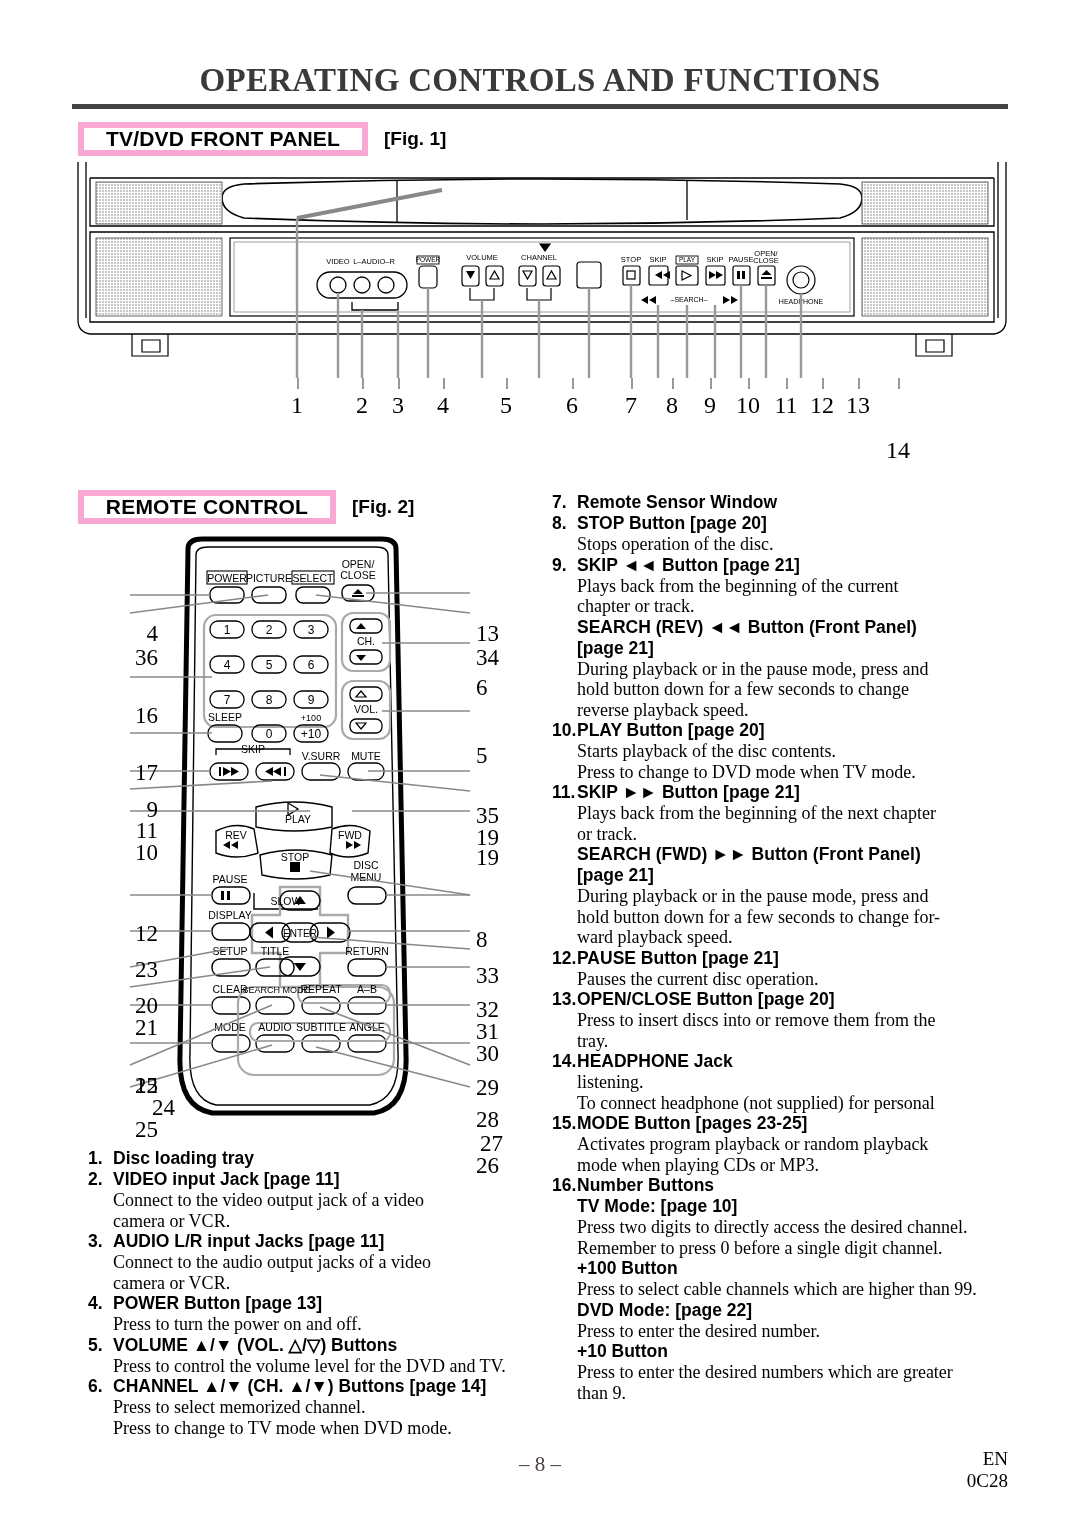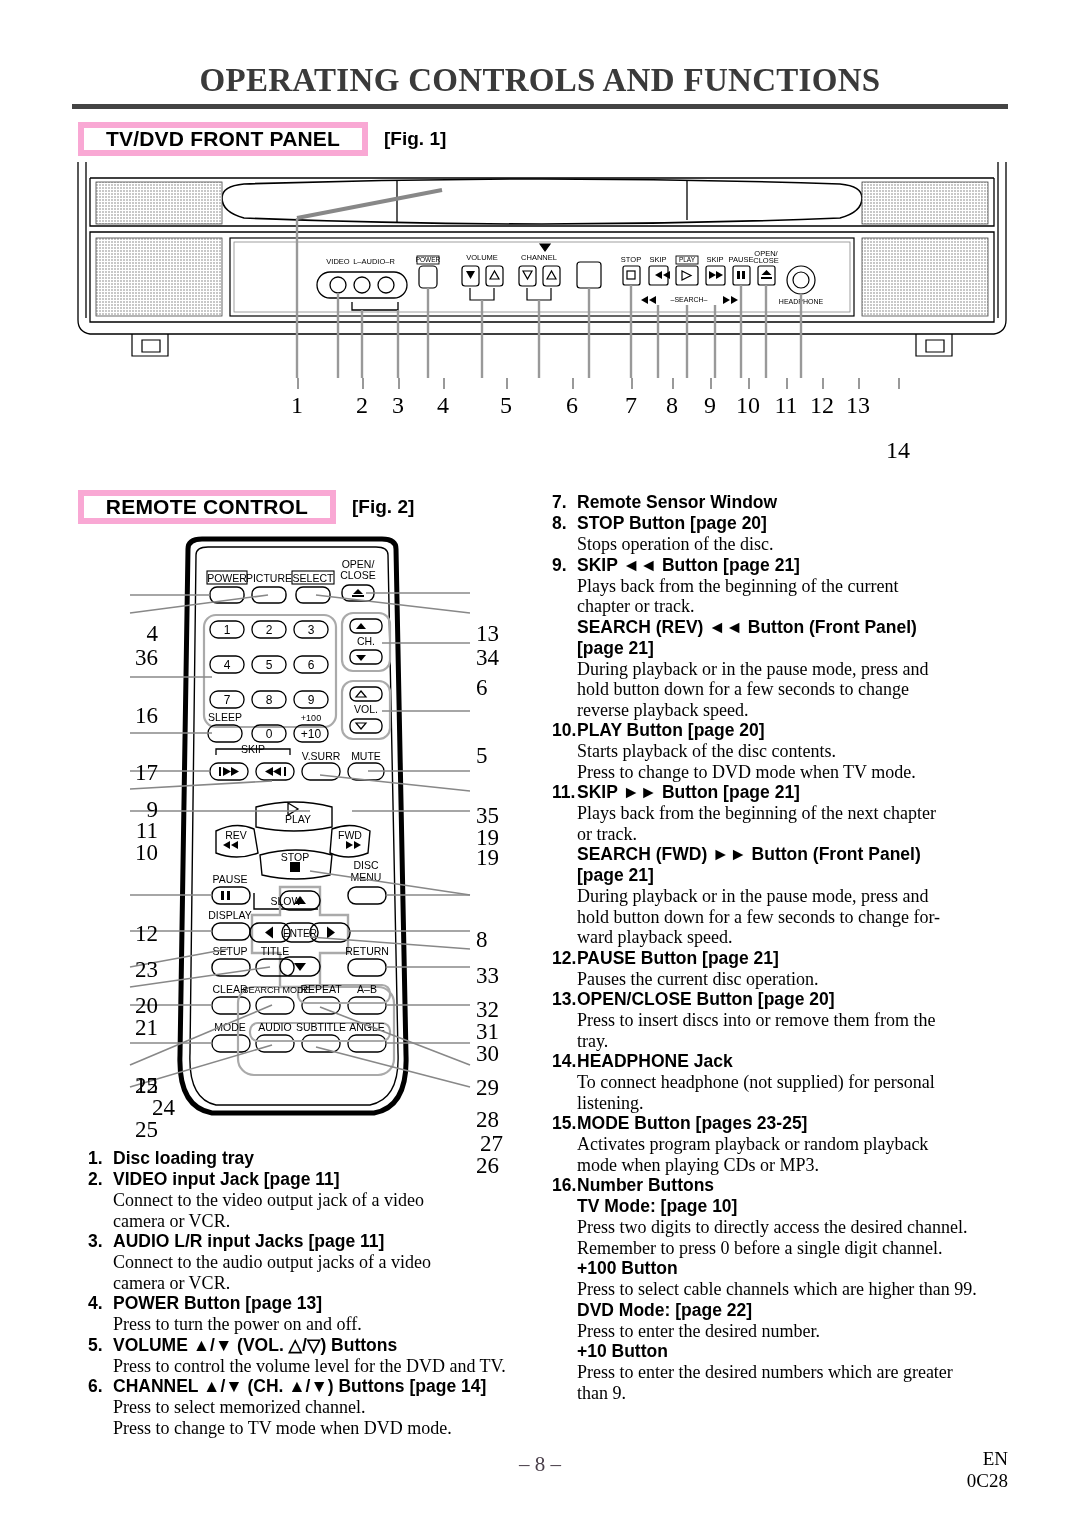--- a/index.html
+++ b/index.html
@@ -575,22 +575,22 @@
           <span>OPEN/CLOSE Button [page 20]</span>
         </div>
         <div class="bd">Press to insert discs into or remove them from the</div>
         <div class="bd">tray.</div>
       </div>
       <div class="item">
         <div class="hd">
           <span class="num">14.</span>
           <span>HEADPHONE Jack</span>
         </div>
+        <div class="bd">listening.</div>
         <div class="bd">To connect headphone (not supplied) for personal</div>
-        <div class="bd">listening.</div>
       </div>
       <div class="item">
         <div class="hd">
           <span class="num">15.</span>
           <span>MODE Button [pages 23-25]</span>
         </div>
         <div class="bd">Activates program playback or random playback</div>
         <div class="bd">mode when playing CDs or MP3.</div>
       </div>
       <div class="item">

